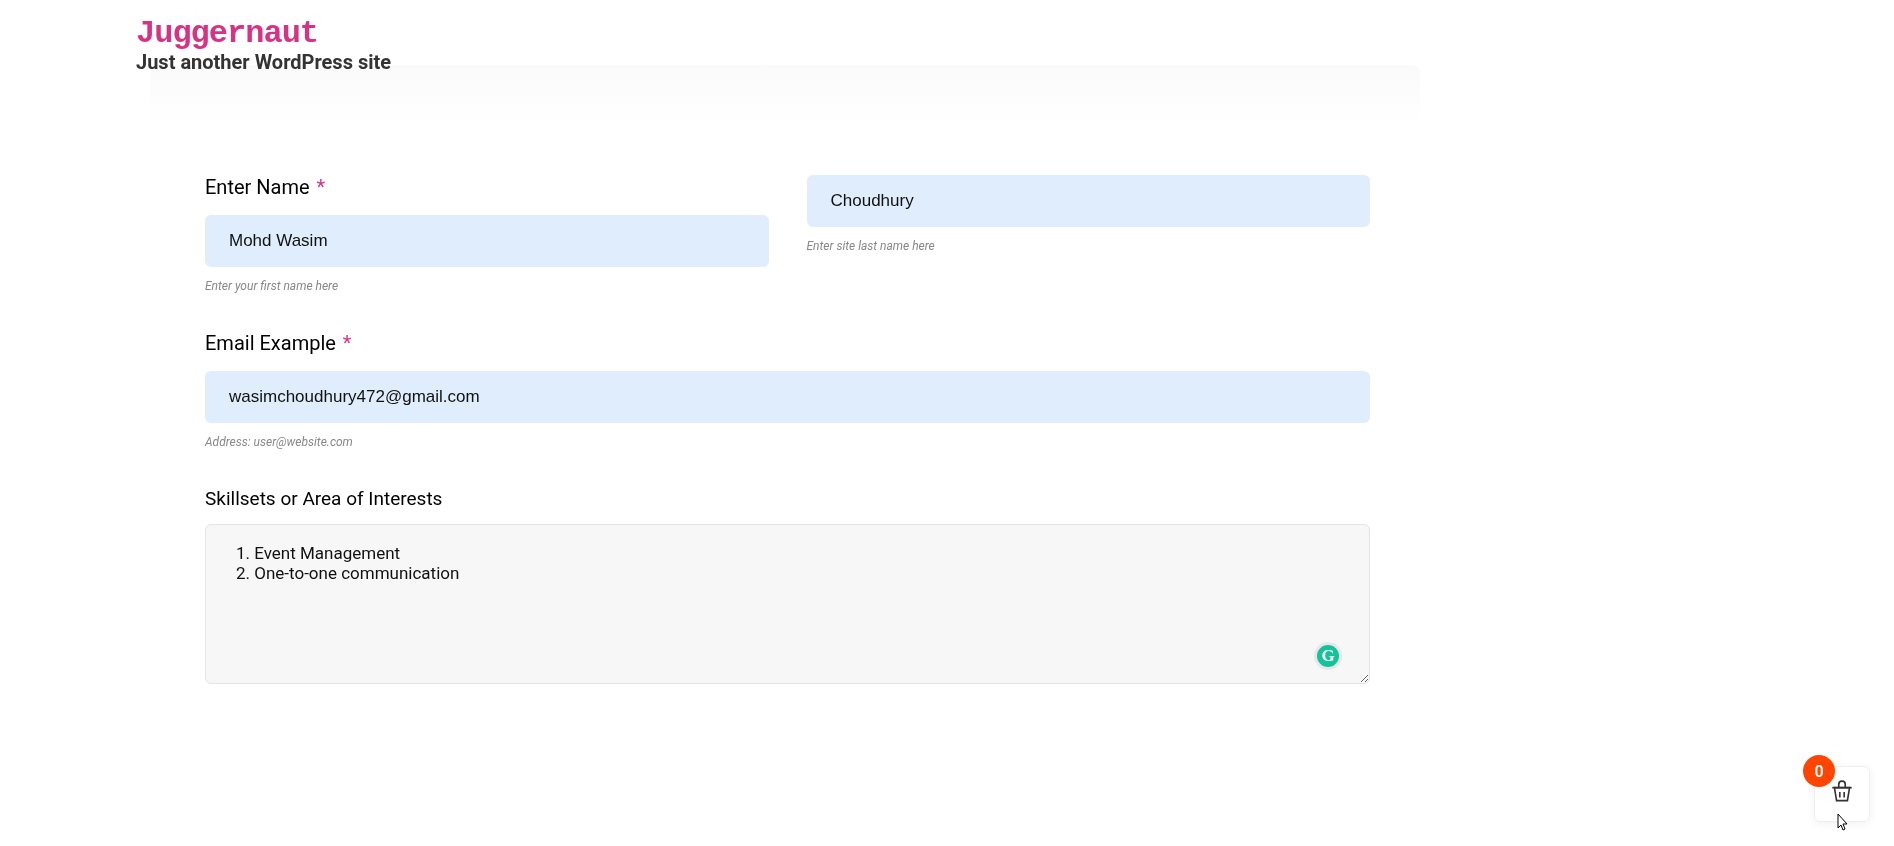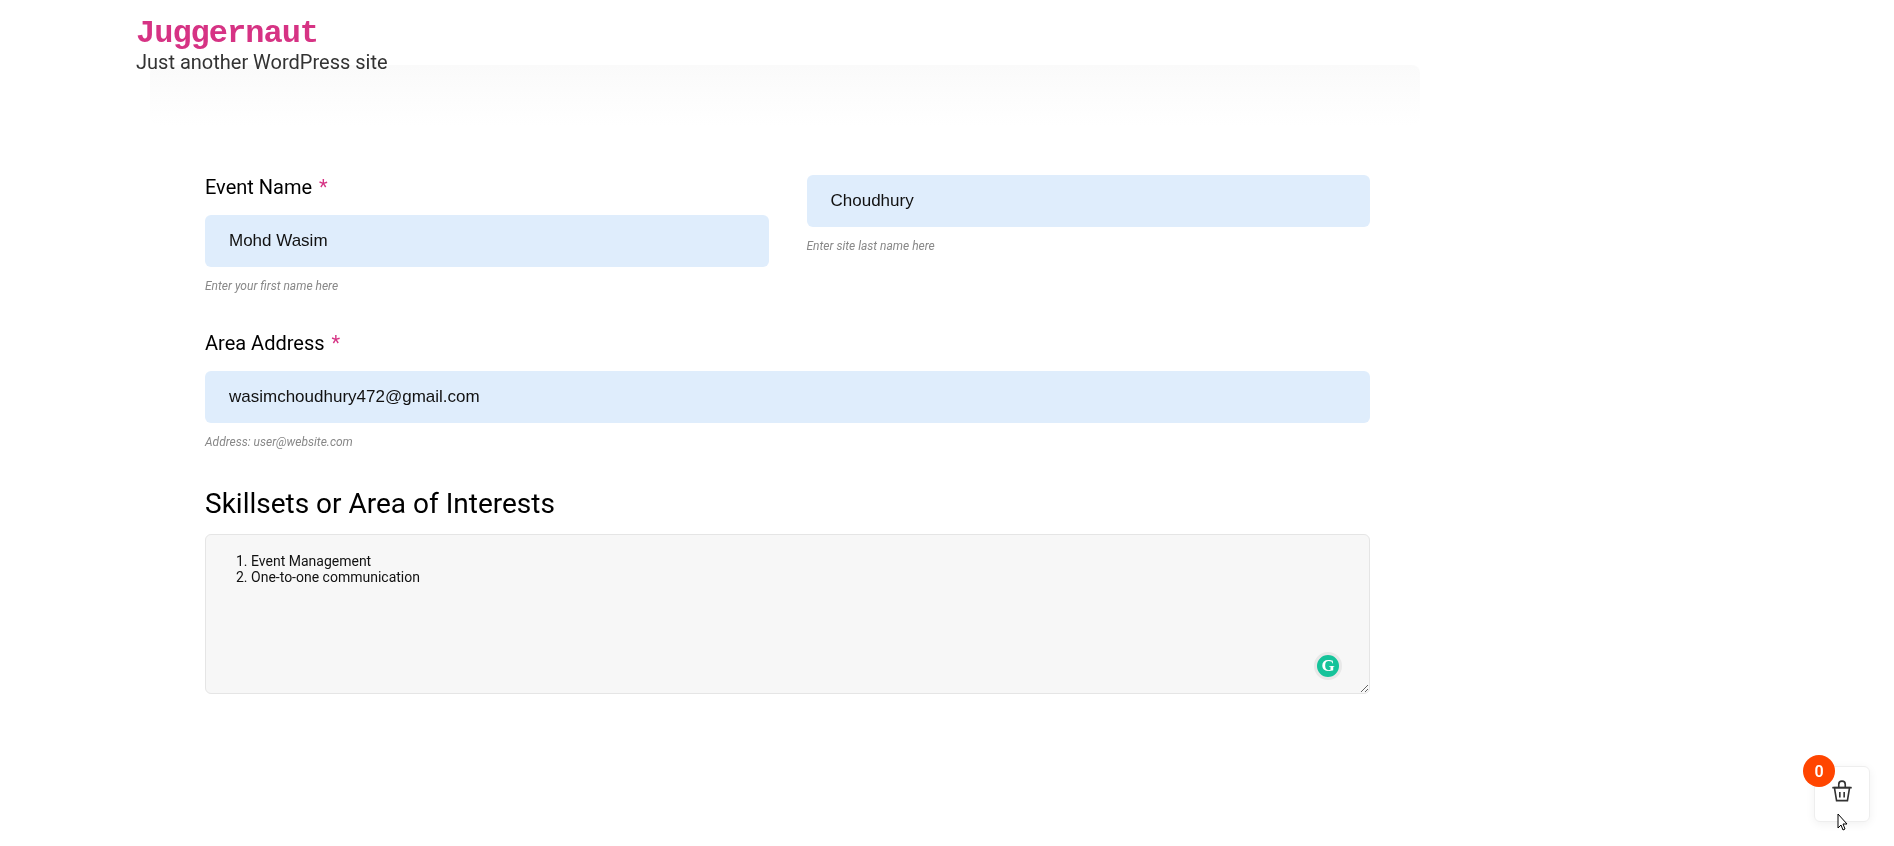--- a/index.html
+++ b/index.html
@@ -25,21 +25,21 @@
       font-weight: 600;
       color: #d63384;
       letter-spacing: -1px;
       margin-bottom: -5px;
       line-height: 1.2;
       font-family: Liberation Mono, monospace;
     }
     .site-tagline {
       font-size: 20px;
       color: #333;
-      font-weight: 400;
+      font-weight: 700;
       margin-top: 2px;
     }
     .fade-box {
       position: absolute;
       left: 150px;
       top: 65px;
       width: 1270px;
       height: 60px;
       background: linear-gradient(to bottom, rgba(245,245,245,0.5), rgba(255,255,255,0));
       border-radius: 8px;
@@ -91,28 +91,28 @@
       font-style: italic;
       margin-top: 12px;
     }
     .textarea-input {
       width: 100%;
       height: 160px;
       background: #f7f7f7;
       border: 1px solid #e5e5e5;
       border-radius: 6px;
       padding: 18px 30px;
-      font-size: 14px;
+      font-size: 17px;
       color: #111;
       font-family: inherit;
       resize: both;
       outline: none;
     }
     .skillsets-label {
-      font-size: 28px;
+      font-size: 19px;
       color: #000;
       margin-bottom: 14px;
       display: block;
       font-weight: 400;
     }
     .grammarly-badge {
       position: absolute;
       right: 28px;
       bottom: 18px;
       width: 28px;
@@ -187,35 +187,35 @@
   <h1 class="site-title">Juggernaut</h1>
   <p class="site-tagline">Just another WordPress site</p>
 </div>
 
 <div class="fade-box"></div>
 
 <div class="form-container">
   <div class="form-row">
     <div class="form-col">
       <label class="field-label">
-        <span>Event Name</span>
+        <span>Enter Name</span>
         <span class="required-asterisk">*</span>
       </label>
       <input class="text-input" type="text" value="Mohd Wasim" style="">
       <div class="help-text">Enter your first name here</div>
     </div>
     <div class="form-col">
       <input class="text-input" type="text" value="Choudhury" style="">
       <div class="help-text">Enter site last name here</div>
     </div>
   </div>
 
   <div class="form-full">
     <label class="field-label">
-      <span>Area Address</span>
+      <span>Email Example</span>
       <span class="required-asterisk">*</span>
     </label>
     <input class="text-input" type="email" value="wasimchoudhury472@gmail.com" style="">
     <div class="help-text">Address: user@website.com</div>
   </div>
 
   <div class="form-full">
     <label class="skillsets-label">Skillsets or Area of Interests</label>
     <div class="textarea-wrapper">
       <textarea class="textarea-input" style="">1. Event Management

